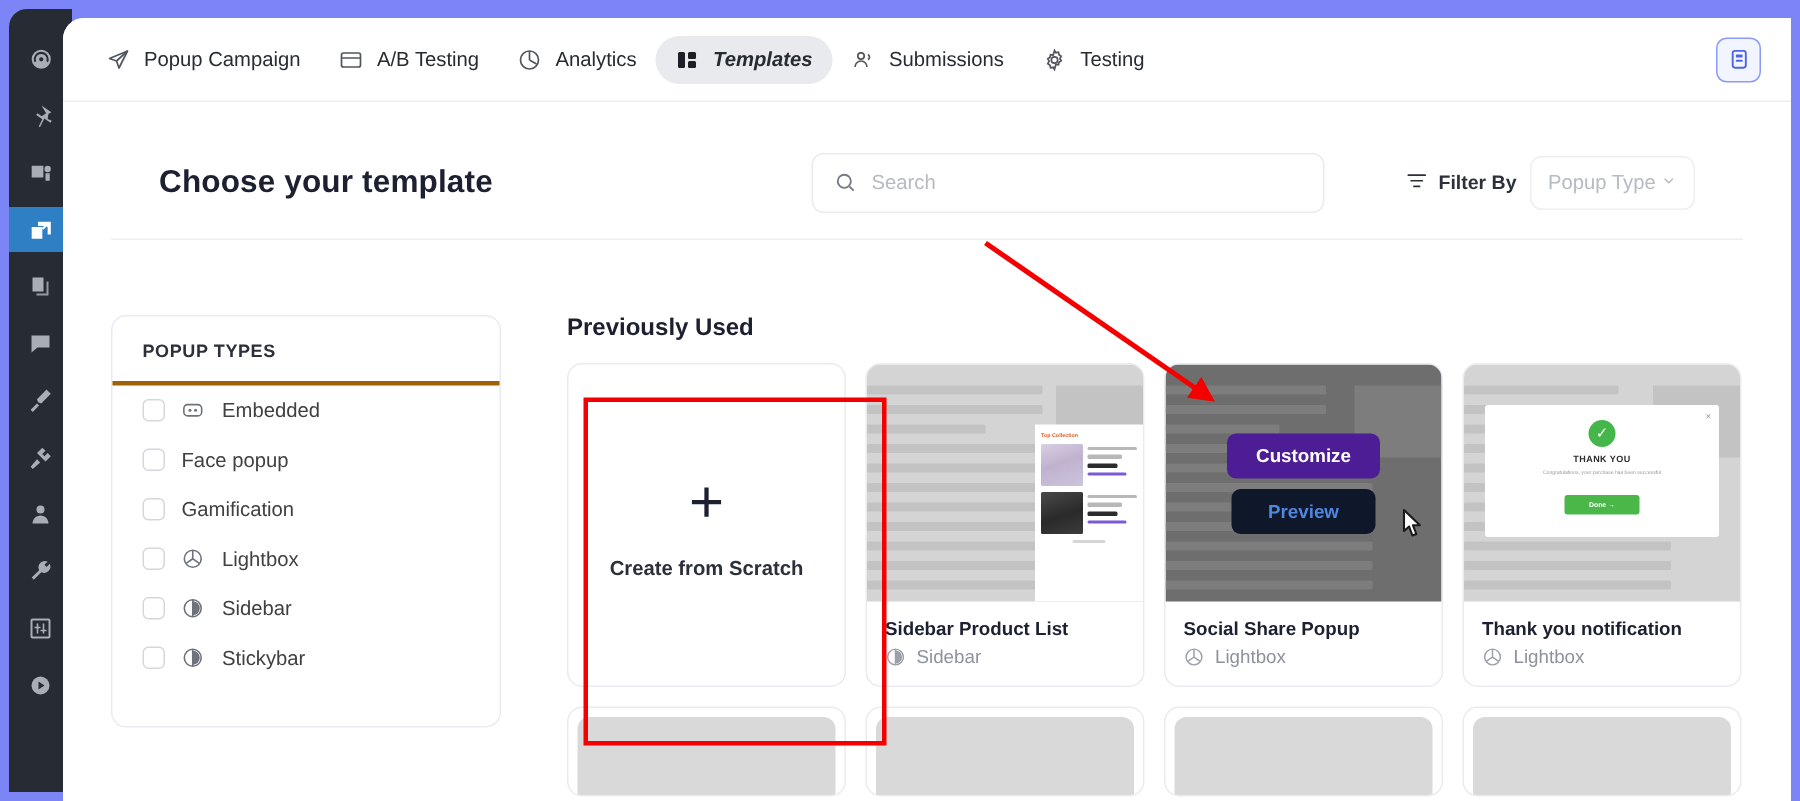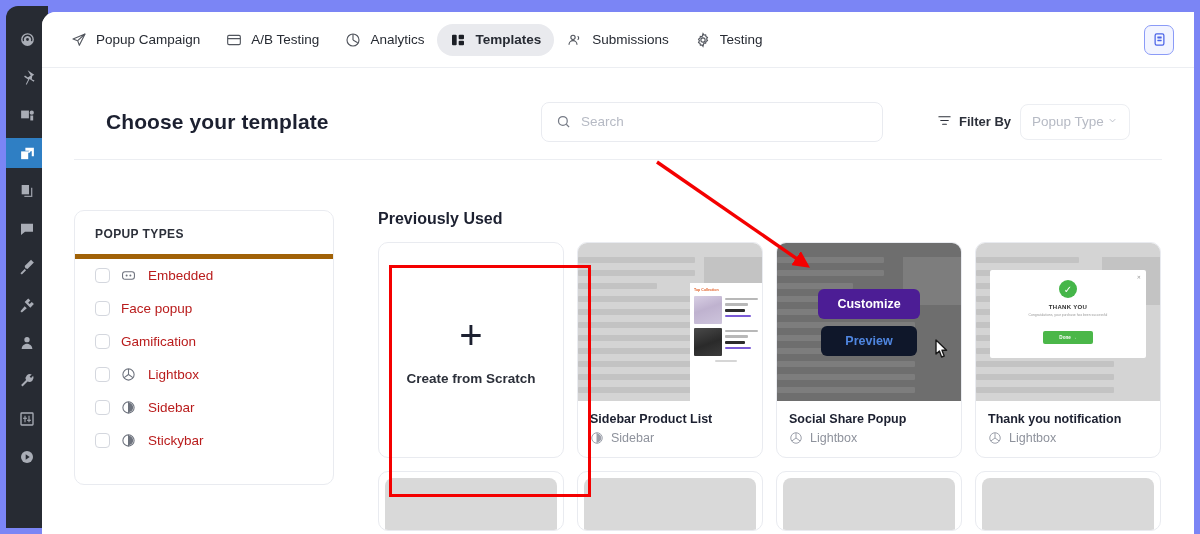--- a/index.html
+++ b/index.html
@@ -37,21 +37,21 @@
     padding: 0 20px 0 16px; border-bottom: 1px solid #eceef2;
     background: #fff;
   }
   .nav-item {
     display: flex; align-items: center; gap: 9px;
     padding: 8px 13px; border-radius: 18px;
     font-size: 13.5px; color: #272b33; white-space: nowrap;
     cursor: pointer;
   }
   .nav-item .nav-ico { color: #52565e; display:flex; }
-  .nav-item.active { background: #e9eaee; font-weight: 600; }
+  .nav-item.active { background: #e9eaee; font-weight: 600; font-style: italic; }
   .nav-item.active .nav-ico { color: #1c1f26; }
   #nav-spacer { flex: 1; }
   #panel-toggle {
     width: 30px; height: 30px; border-radius: 7px;
     border: 1.5px solid #8b9bf7; background: #f2f4ff;
     display: flex; align-items: center; justify-content: center;
     color: #4a63e7; cursor: pointer;
   }
 
   
@@ -83,26 +83,26 @@
   
   #body-area { display: flex; padding: 34px 32px 0 32px; gap: 44px; }
 
   
   #type-panel {
     width: 260px; border: 1px solid #e9ebf0; border-radius: 10px;
     background: #fff; flex: 0 0 260px; height: 275px;
   }
   #type-panel-title {
     font-size: 12px; font-weight: 700; letter-spacing: .4px; color: #2c303a;
-    padding: 16px 20px 13px 20px; border-bottom: 5px solid #a16207;
+    padding: 16px 20px 13px 20px; border-bottom: 3px solid #a16207;
   }
   .type-row { display: flex; align-items: center; gap: 11px; padding: 9px 20px; cursor: pointer; }
   .cbx { width: 15px; height: 15px; border: 1px solid #d4d7de; border-radius: 4px; flex:0 0 15px; }
   .type-ico { width: 16px; color: #6d727d; display: flex; align-items:center; }
-  .type-label { font-size: 13.5px; color: #b91c1c; }
+  .type-label { font-size: 13.5px; color: #404040; }
 
   
   #tpl-area { flex: 1; min-width: 0; }
   #section-title { font-size: 16px; font-weight: 700; color: #1c2030; margin-bottom: 14px; }
   #grid { display: grid; grid-template-columns: repeat(4, 186px); gap: 13px; }
   .card {
     border: 1px solid #e9ebf0; border-radius: 10px; background: #fff;
     height: 216px; overflow: hidden; position: relative; cursor: pointer;
   }
   .card.scratch {

